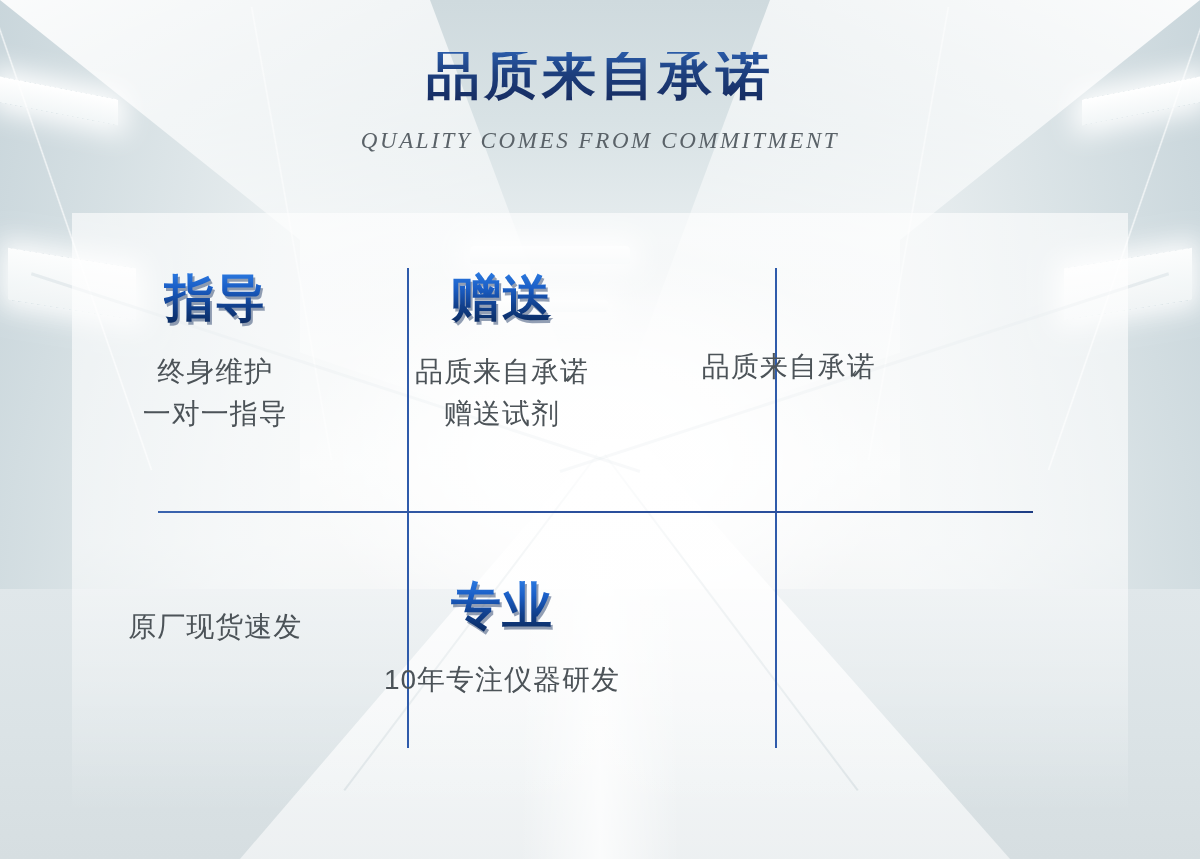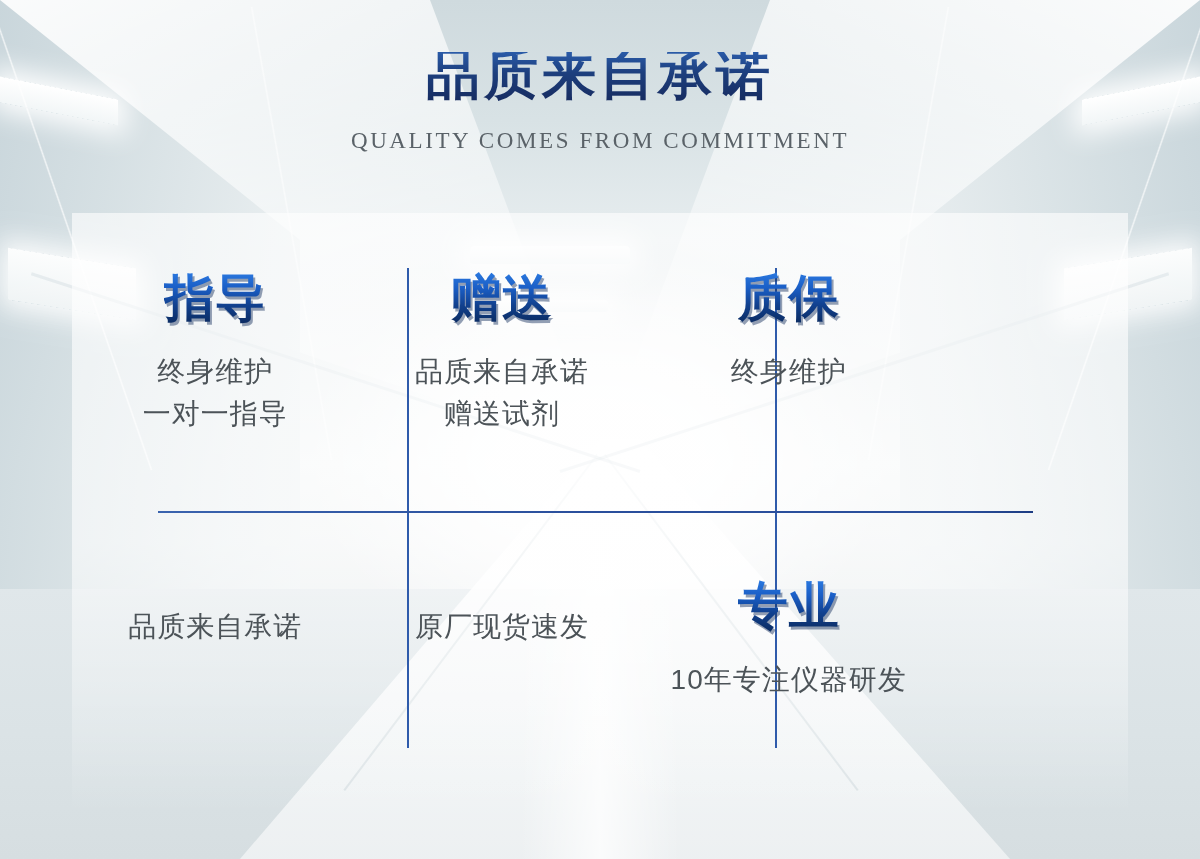--- a/index.html
+++ b/index.html
@@ -74,21 +74,21 @@
     font-weight:bold; font-size:54px; letter-spacing:4px; line-height:1;
     background:linear-gradient(180deg,#2a5ba8 0%,#1d3f7e 38%,#16295c 100%);
     -webkit-background-clip:text; background-clip:text; color:transparent;
     -webkit-text-fill-color:transparent;
     text-shadow:none;
     display:inline-block;
   }
   #subtitle{
     margin-top:22px;
     font-family:"Liberation Serif", serif;
-    font-size:23px; letter-spacing:2.6px; color:#5a6268;
+    font-size:23px; letter-spacing:2.6px; color:#5a6268;font-style:italic;
   }
 
   
   #grid{
     position:absolute; left:72px; top:250px; width:860px; height:520px;
     display:grid; grid-template-columns:1fr 1fr 1fr; grid-template-rows:1fr 1fr;
   }
   .cell{ display:flex; flex-direction:column; align-items:center; justify-content:flex-start; padding-top:22px; }
   .cell.row2{ padding-top:70px; }
   .kw{
@@ -163,26 +163,20 @@
   </div>
 
   <div class="cell">
     <div class="kw">赠送</div>
     <div class="desc">
       <div>品质来自承诺</div>
       <div>赠送试剂</div>
     </div>
   </div>
 
-  <div class="cell">
-    <div class="kw">质保</div>
-    <div class="desc">
-      <div>终身维护</div>
-    </div>
-  </div>
 
   <div class="cell row2">
     <div class="desc">
       <div>品质来自承诺</div>
     </div>
   </div>
 
   <div class="cell row2">
     <div class="desc">
       <div>原厂现货速发</div>

